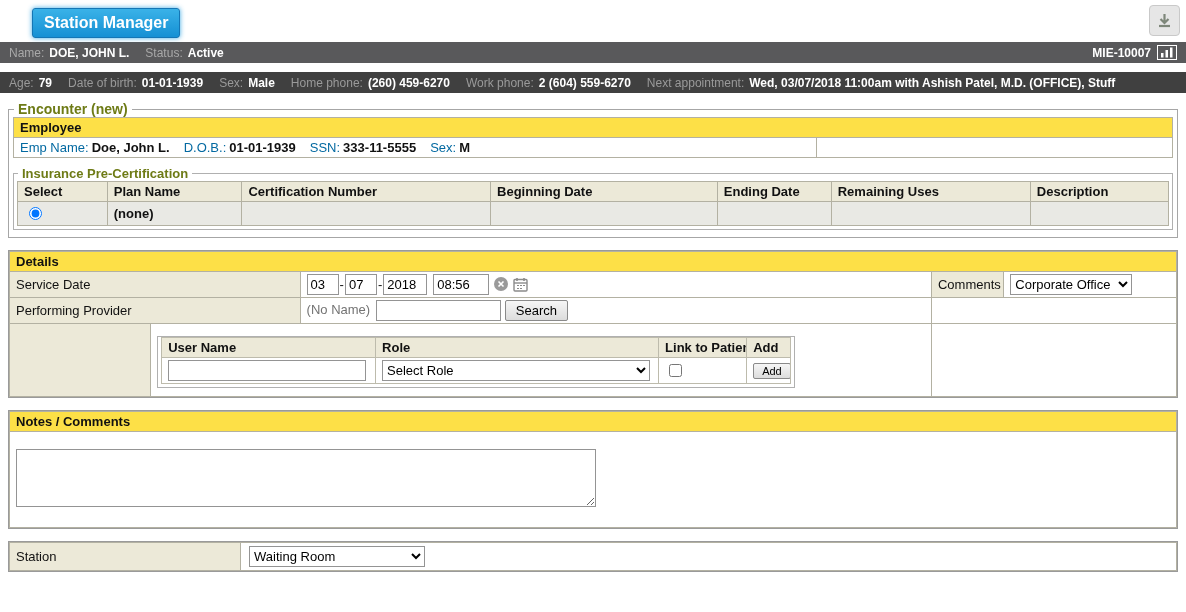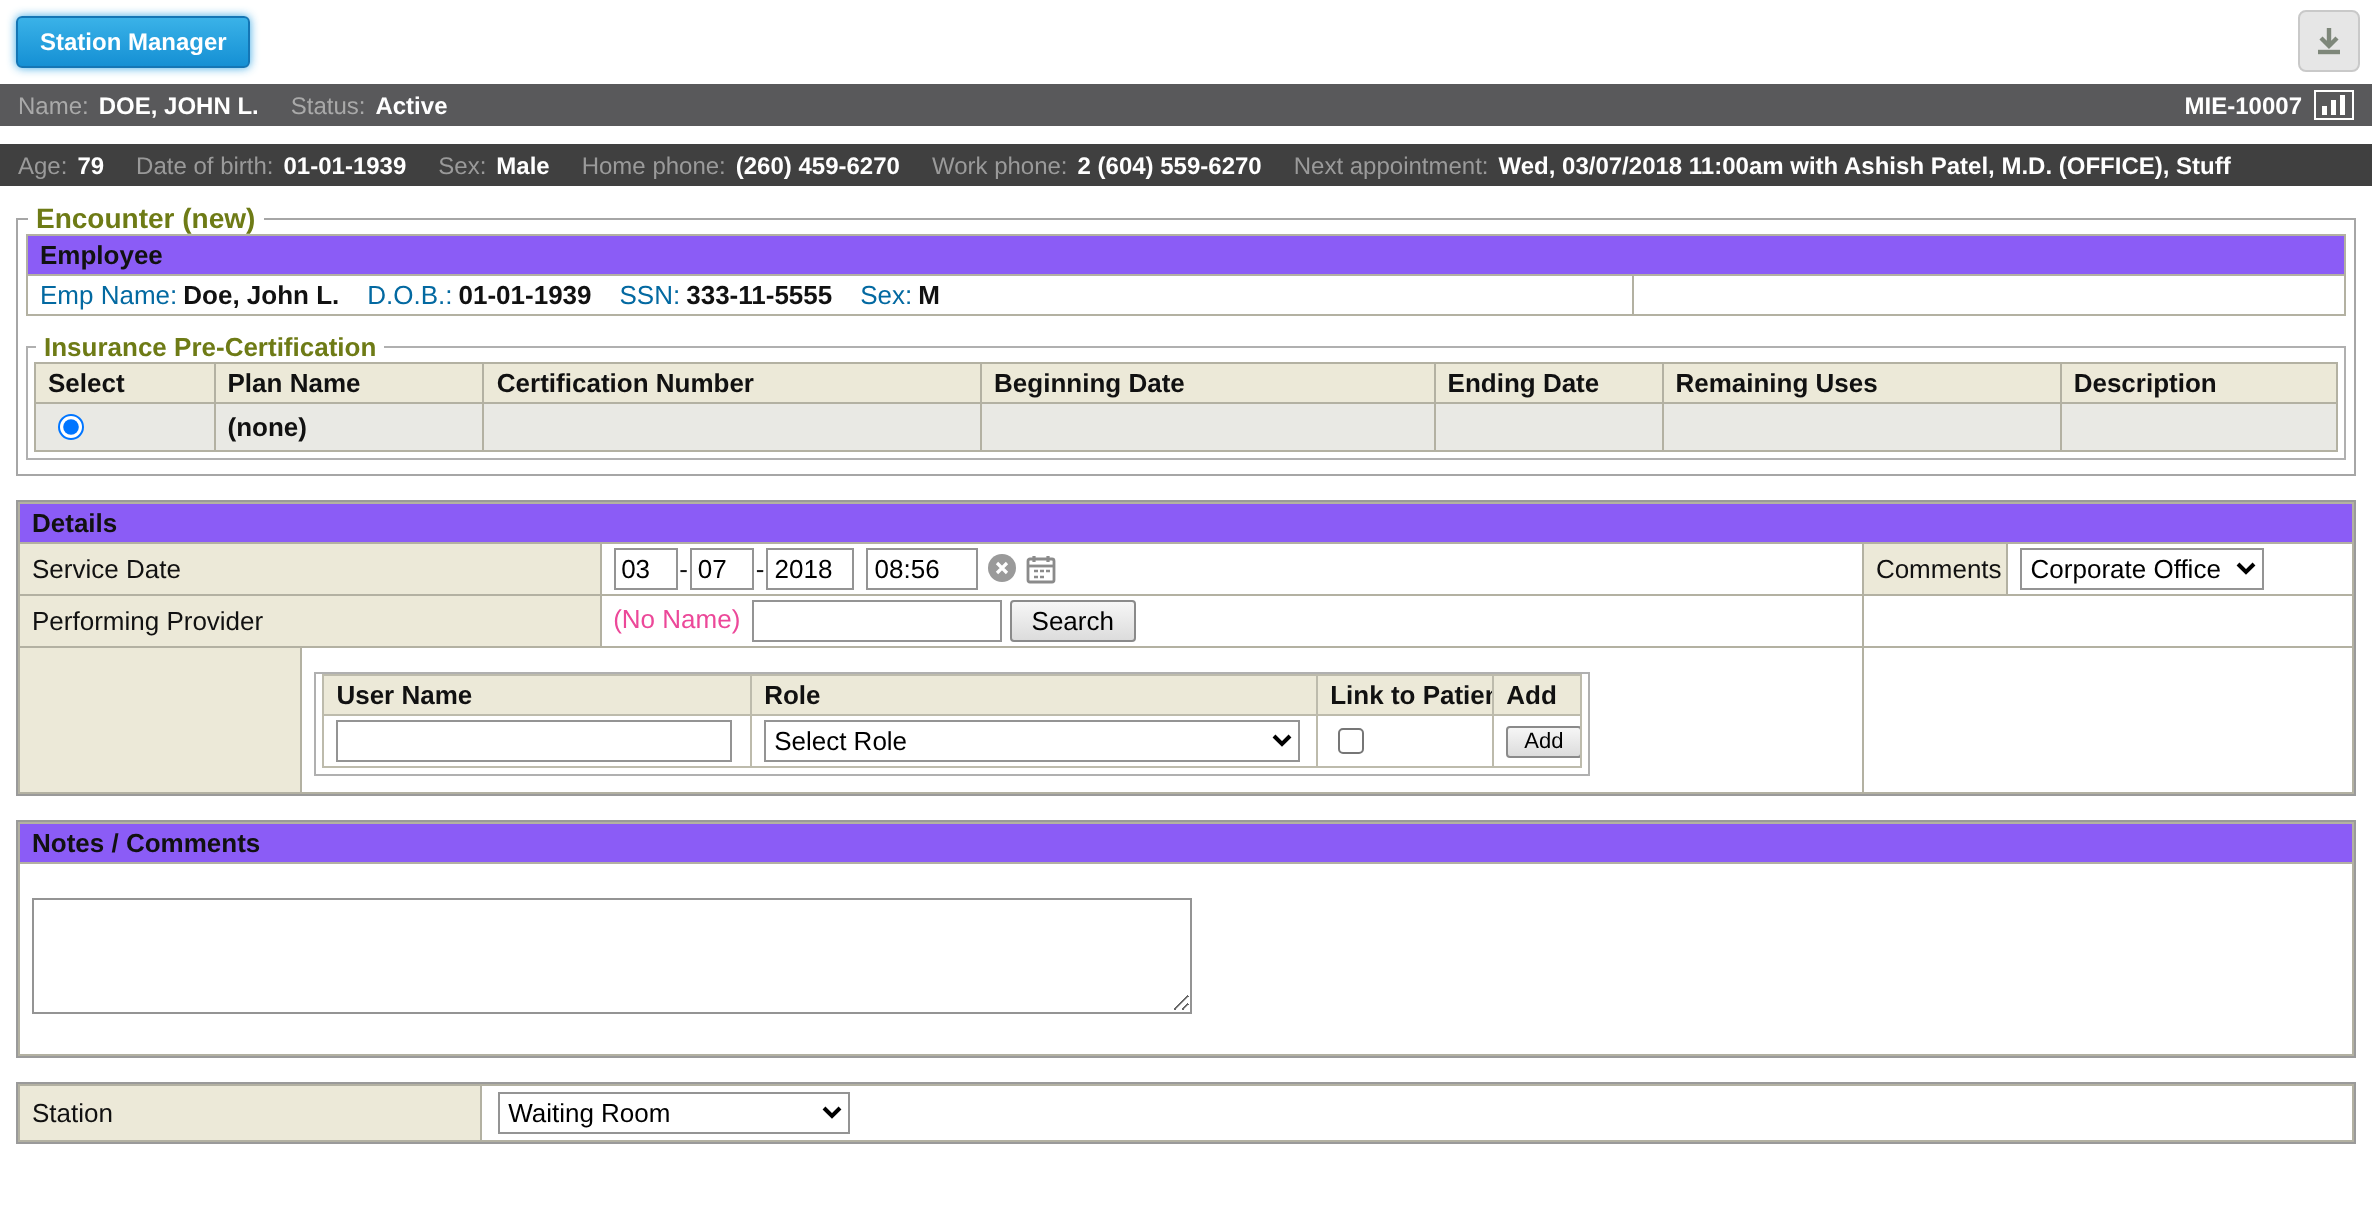--- a/index.html
+++ b/index.html
@@ -7,25 +7,26 @@
   html,body { margin:0; padding:0; }
   body {
     width:1186px; height:612px; overflow:hidden;
     background:#fff; color:#111;
     font-family:"Liberation Sans", sans-serif; font-size:13px;
   }
   
   .topbar { height:42px; position:relative; padding:8px; background:#fff; }
   .btn-station {
     background:linear-gradient(#3ab2e8,#1590d4);
-    color:#fff; font-weight:bold; font-size:12px;
+    color:#fff; font-weight:bold; font-size:16px;
     border:1px solid #1476b5; border-radius:3px;
     padding:5px 11px; cursor:pointer;
     box-shadow:0 0 5px rgba(27,155,224,.85);
     font-family:"Liberation Sans", sans-serif;
+    margin-left:24px;
   }
   .download-btn {
     position:absolute; right:6px; top:5px; width:31px; height:31px;
     background:#e6e6e6; border:1px solid #c9c9c9; border-radius:4px;
     display:flex; align-items:center; justify-content:center; cursor:pointer;
   }
   
   .bar { height:21px; display:flex; align-items:center; padding:0 9px; font-size:12px; white-space:nowrap; }
   .bar1 { background:#59595b; }
   .bar2 { background:#404040; margin-top:9px; }
@@ -40,21 +41,21 @@
   legend { color:#6e7b16; font-weight:bold; font-size:14px; padding:0 4px; margin-left:1px; }
   fieldset.sub { margin:8px 0 0; padding:0 3px 3px; border-color:#b0b0b0; }
   fieldset.sub legend { font-size:13px; }
   .box { border:1px solid #9a9a9a; margin:12px 8px 0; background:#fff; }
   
   table.tbl { width:100%; border-collapse:collapse; table-layout:fixed; }
   table.tbl th, table.tbl td {
     border:1px solid #b3b1a2; padding:2px 6px; font-size:13px;
     overflow:hidden; white-space:nowrap; text-align:left; vertical-align:middle;
   }
-  th.sec { background:#8b5cf6; text-align:center; font-weight:bold; padding:2px; }
+  th.sec { background:#fde047; text-align:center; font-weight:bold; padding:2px; }
   td.label { background:#ece9d8; }
   th.colh { background:#ece9d8; font-weight:bold; }
   tr.alt td { background:#e9e9e4; }
   .glabel { color:#0369a1; margin-right:3px; }
   .gval { font-weight:bold; margin-right:14px; }
   td.center, th.center { text-align:center; }
   
   input[type=text] {
     border:1px solid #949494; height:21px; padding:1px 3px;
     font-size:13px; font-family:"Liberation Sans", sans-serif; background:#fff;
@@ -73,21 +74,21 @@
   .sel-role { width:268px; }
   .sel-station { width:176px; margin:1px 0 1px 2px; }
   .btn {
     background:linear-gradient(#f6f6f6,#dcdcdc); border:1px solid #8a8a8a;
     border-radius:2px; font-size:13px; padding:2px 10px; cursor:pointer;
     font-family:"Liberation Sans", sans-serif; vertical-align:middle;
   }
   .btn.sm { font-size:11px; padding:1px 8px; }
   .dash { margin:0 1px; }
   .icon-inline { vertical-align:middle; margin-left:5px; cursor:pointer; }
-  .noname { color:#ec4899; margin-right:6px; }
+  .noname { color:#737373; margin-right:6px; }
   td.plain { background:#fff; }
   .carbon-wrap { width:638px; }
   .carbon-wrap table.tbl td, .carbon-wrap table.tbl th { border-color:#bdbbac; }
   .notes-body { height:96px; text-align:center; vertical-align:top; padding-top:6px; }
   .notes-body textarea {
     width:580px; height:58px; border:1px solid #949494; resize:both;
     font-family:"Liberation Sans", sans-serif; font-size:13px;
   }
 </style>
 </head>

